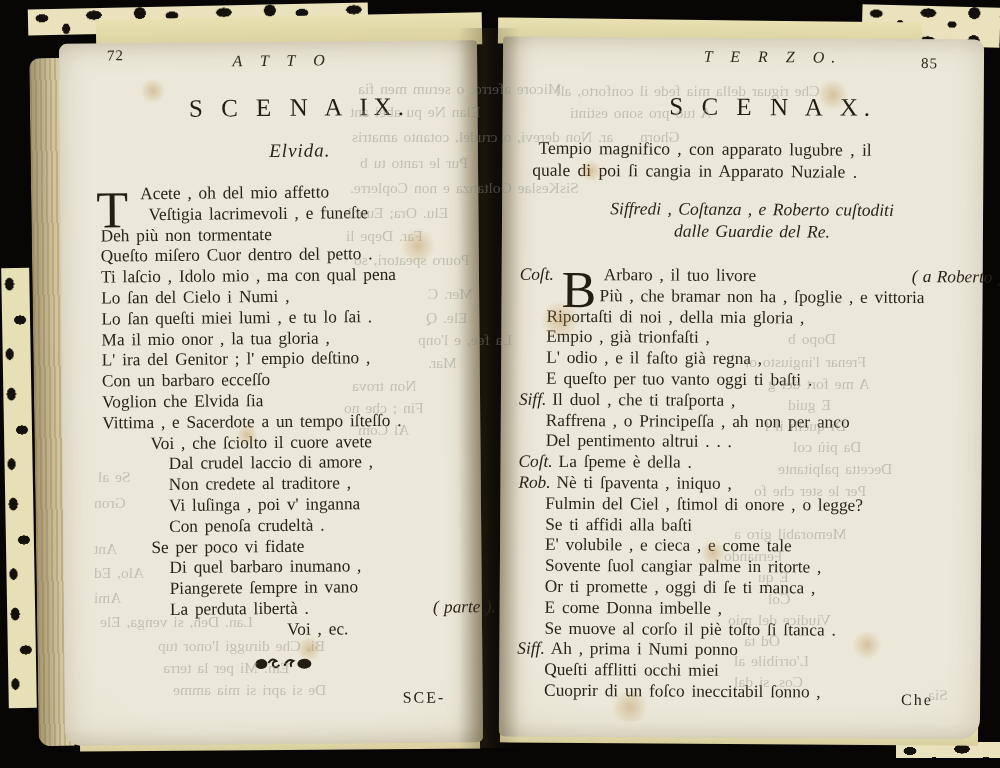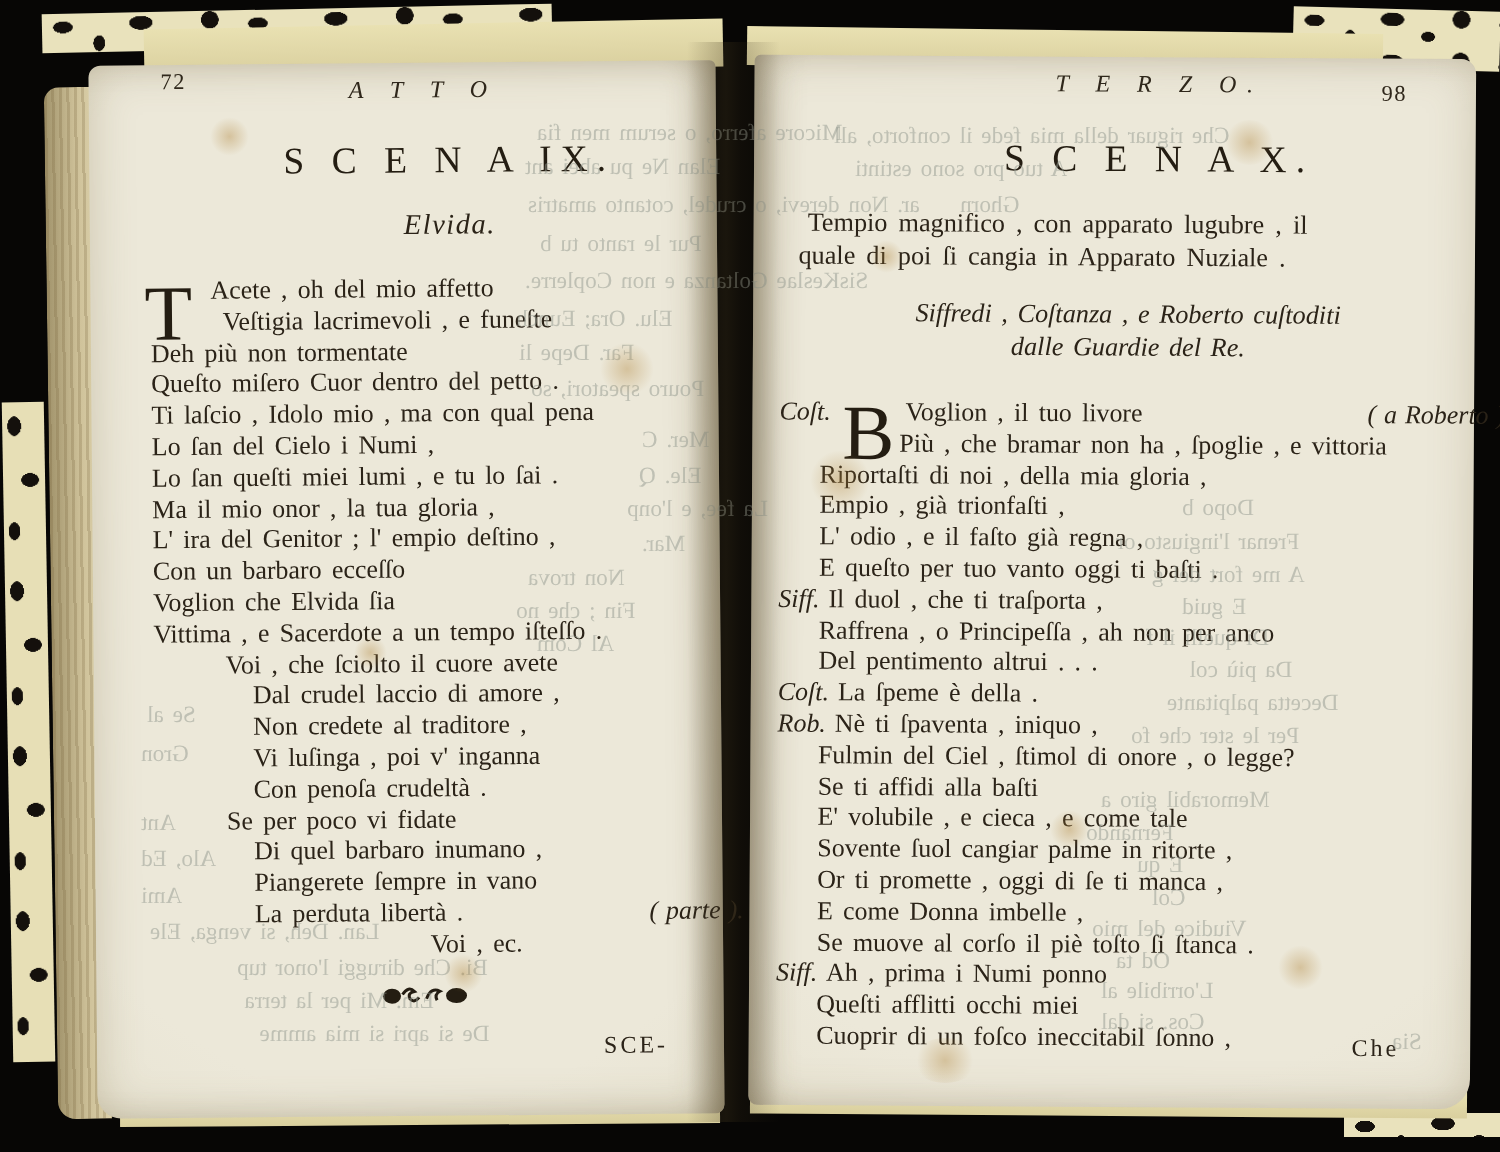--- a/index.html
+++ b/index.html
@@ -117,34 +117,34 @@
       <path d="M14 9 q4 -6 8 -2 q-5 1 -3 5 q3 3 6 -1" stroke="#241d12" stroke-width="2" fill="none"></path>
       <path d="M30 12 q3 -8 9 -5 q-4 2 -2 6" stroke="#241d12" stroke-width="2" fill="none"></path>
       <ellipse cx="50" cy="10" rx="7" ry="5" fill="#241d12"></ellipse>
     </svg>
 
     <div class="catchword" style="left:338px;top:648px;">SCE-</div>
   </div>
 
   <div class="page page-right">
     <div class="runhead" style="left:90px;top:10px;width:360px;">T E R Z O.</div>
-    <div class="pagenum" style="left:418px;top:16px;">98</div>
+    <div class="pagenum" style="left:418px;top:16px;">85</div>
     <div class="scena" style="left:40px;top:55px;width:460px;">S C E N A X.</div>
 
     <div class="sdir" style="left:36px;top:101px;">Tempio magnifico , con apparato lugubre , il</div>
     <div class="sdir" style="left:30px;top:123px;">quale di poi ſi cangia in Apparato Nuziale .</div>
 
     <div class="charlist" style="left:30px;top:161px;width:440px;">Siffredi , Coſtanza , e Roberto cuſtoditi</div>
     <div class="charlist" style="left:30px;top:183px;width:440px;">dalle Guardie del Re.</div>
 
     <div class="verse right-verse" style="left:18px;top:228px;width:430px;">
       <span class="speaker" style="position:absolute;left:0;top:0;">Coſt.</span>
       <span class="dropcap" style="left:42px;top:0;">B</span>
       <div class="dropline1" style="margin-left:84px;">
-        <span>Voglion , il tuo livore</span>
+        <span>Arbaro , il tuo livore</span>
         <span class="aside">( a Roberto )</span>
       </div>
       <div class="dropline2" style="margin-left:80px;">Più , che bramar non ha , ſpoglie , e vittoria</div>
       <div>
           <div class="vline r1"><span>Riportaſti di noi , della mia gloria ,</span></div>
           <div class="vline r1"><span>Empio , già trionfaſti ,</span></div>
           <div class="vline r1"><span>L' odio , e il faſto già regna ,</span></div>
           <div class="vline r1"><span>E queſto per tuo vanto oggi ti baſti .</span></div>
           <div class="vline r0"><span class="speaker">Siff.</span><span>Il duol , che ti traſporta ,</span></div>
           <div class="vline r1"><span>Raffrena , o Principeſſa , ah non per anco</span></div>

